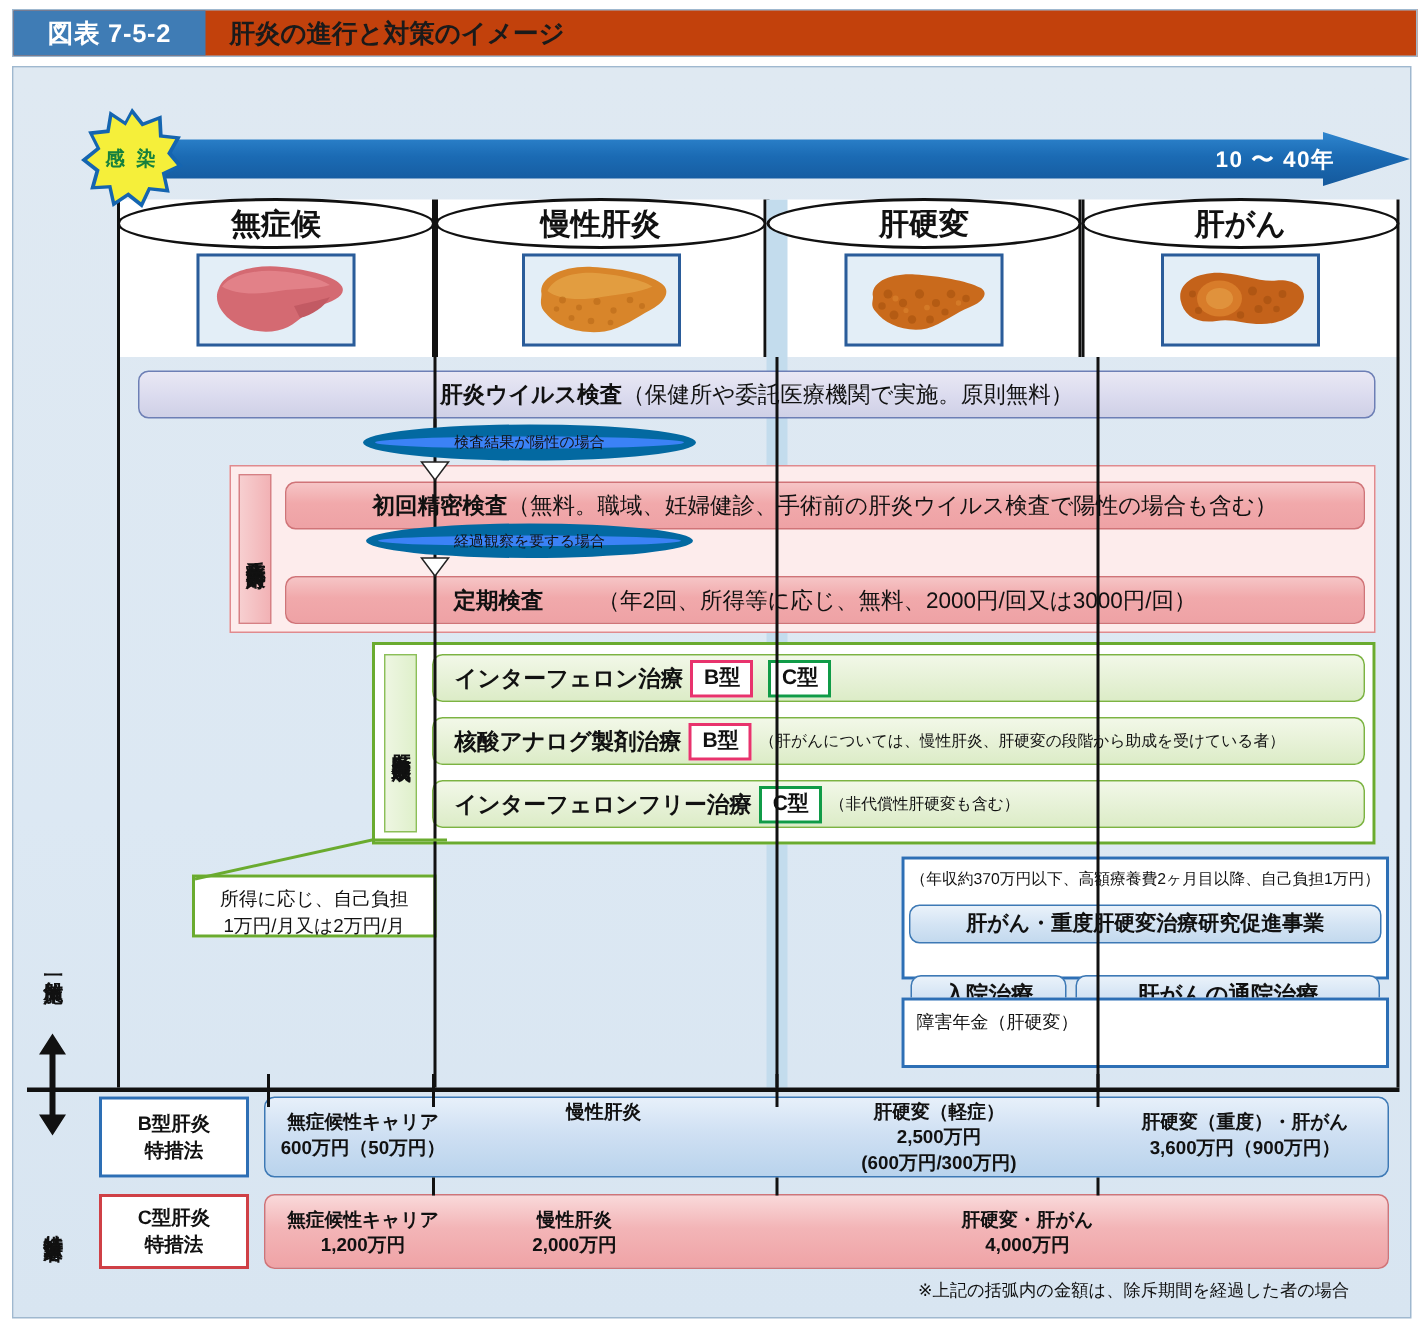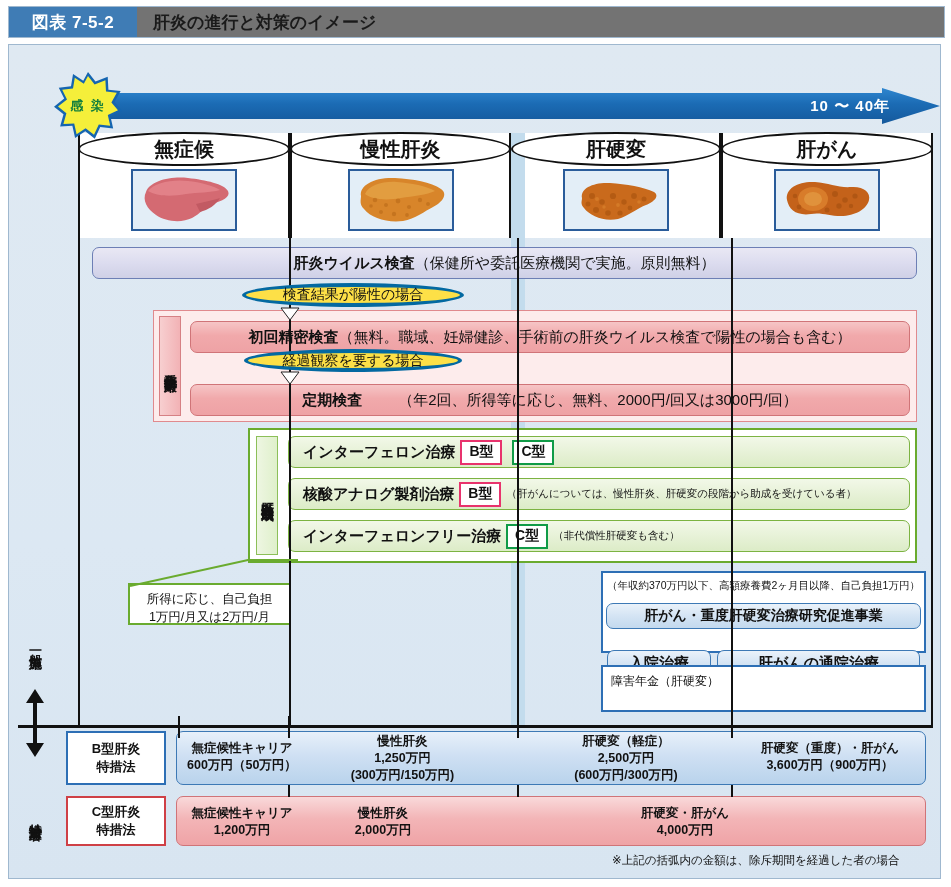--- a/index.html
+++ b/index.html
@@ -8,21 +8,21 @@
     background:#ffffff;
     font-family:"Liberation Sans","DejaVu Sans",sans-serif;
     color:#111;
     overflow:hidden;
   }
   #root{position:relative;width:951px;height:887px;}
 
   
   .titlebar{
     position:absolute;left:8px;top:6px;width:935px;height:30px;
-    border:1px solid #9fb8cf;background:#737373;
+    border:1px solid #9fb8cf;background:#c2410c;
     display:flex;align-items:stretch;
   }
   .title-tag{
     background:#3f7cb5;color:#fff;font-weight:bold;font-size:17px;
     display:flex;align-items:center;justify-content:center;
     width:128px;letter-spacing:.5px;
   }
   .title-text{
     display:flex;align-items:center;padding-left:16px;
     font-size:17px;font-weight:bold;color:#1a1a1a;
@@ -136,23 +136,23 @@
   }
   .vlabel-pink{
     background:linear-gradient(90deg,#f7cfd0,#f2b2b5);border:1px solid #d68084;
   }
   .vlabel-green{
     background:linear-gradient(90deg,#eef6e2,#dff0cb);border:1px solid #8cbf58;
   }
 
   
   .ell{
-    position:absolute;border:4px solid #0369a1;border-radius:50%;background:#fde047;
-    display:flex;align-items:center;justify-content:center;
-    font-size:14px;z-index:3;box-sizing:border-box;
+    position:absolute;border:8px solid #0369a1;border-radius:50%;background:#3b82f6;
+    display:flex;align-items:center;justify-content:center;
+    font-size:10px;z-index:3;box-sizing:border-box;
   }
 
   
   .chip{
     display:inline-flex;align-items:center;justify-content:center;
     min-width:42px;height:25px;font-size:14px;font-weight:bold;
     background:#ffffff;box-sizing:border-box;margin:0 5px;
   }
   .chip-b{border:2px solid #e8336d;}
   .chip-c{border:2px solid #109b47;}
@@ -424,22 +424,20 @@
 特措法</span>
   </div>
   <div class="lawbar lawbar-b" style="left:176px;top:731px;width:750px;height:54px;"></div>
 
   <div class="cellitem" style="left:180px;top:740px;width:124px;">
     <div>無症候性キャリア</div>
     <div style="white-space:pre-line;">600万円（50万円）</div>
   </div>
   <div class="cellitem" style="left:310px;top:733px;width:185px;">
     <div>慢性肝炎</div>
-    <div style="white-space:pre-line;">1,250万円
-(300万円/150万円)</div>
   </div>
   <div class="cellitem" style="left:530px;top:733px;width:192px;">
     <div>肝硬変（軽症）</div>
     <div style="white-space:pre-line;">2,500万円
 (600万円/300万円)</div>
   </div>
   <div class="cellitem" style="left:738px;top:740px;width:184px;">
     <div>肝硬変（重度）・肝がん</div>
     <div style="white-space:pre-line;">3,600万円（900万円）</div>
   </div>

